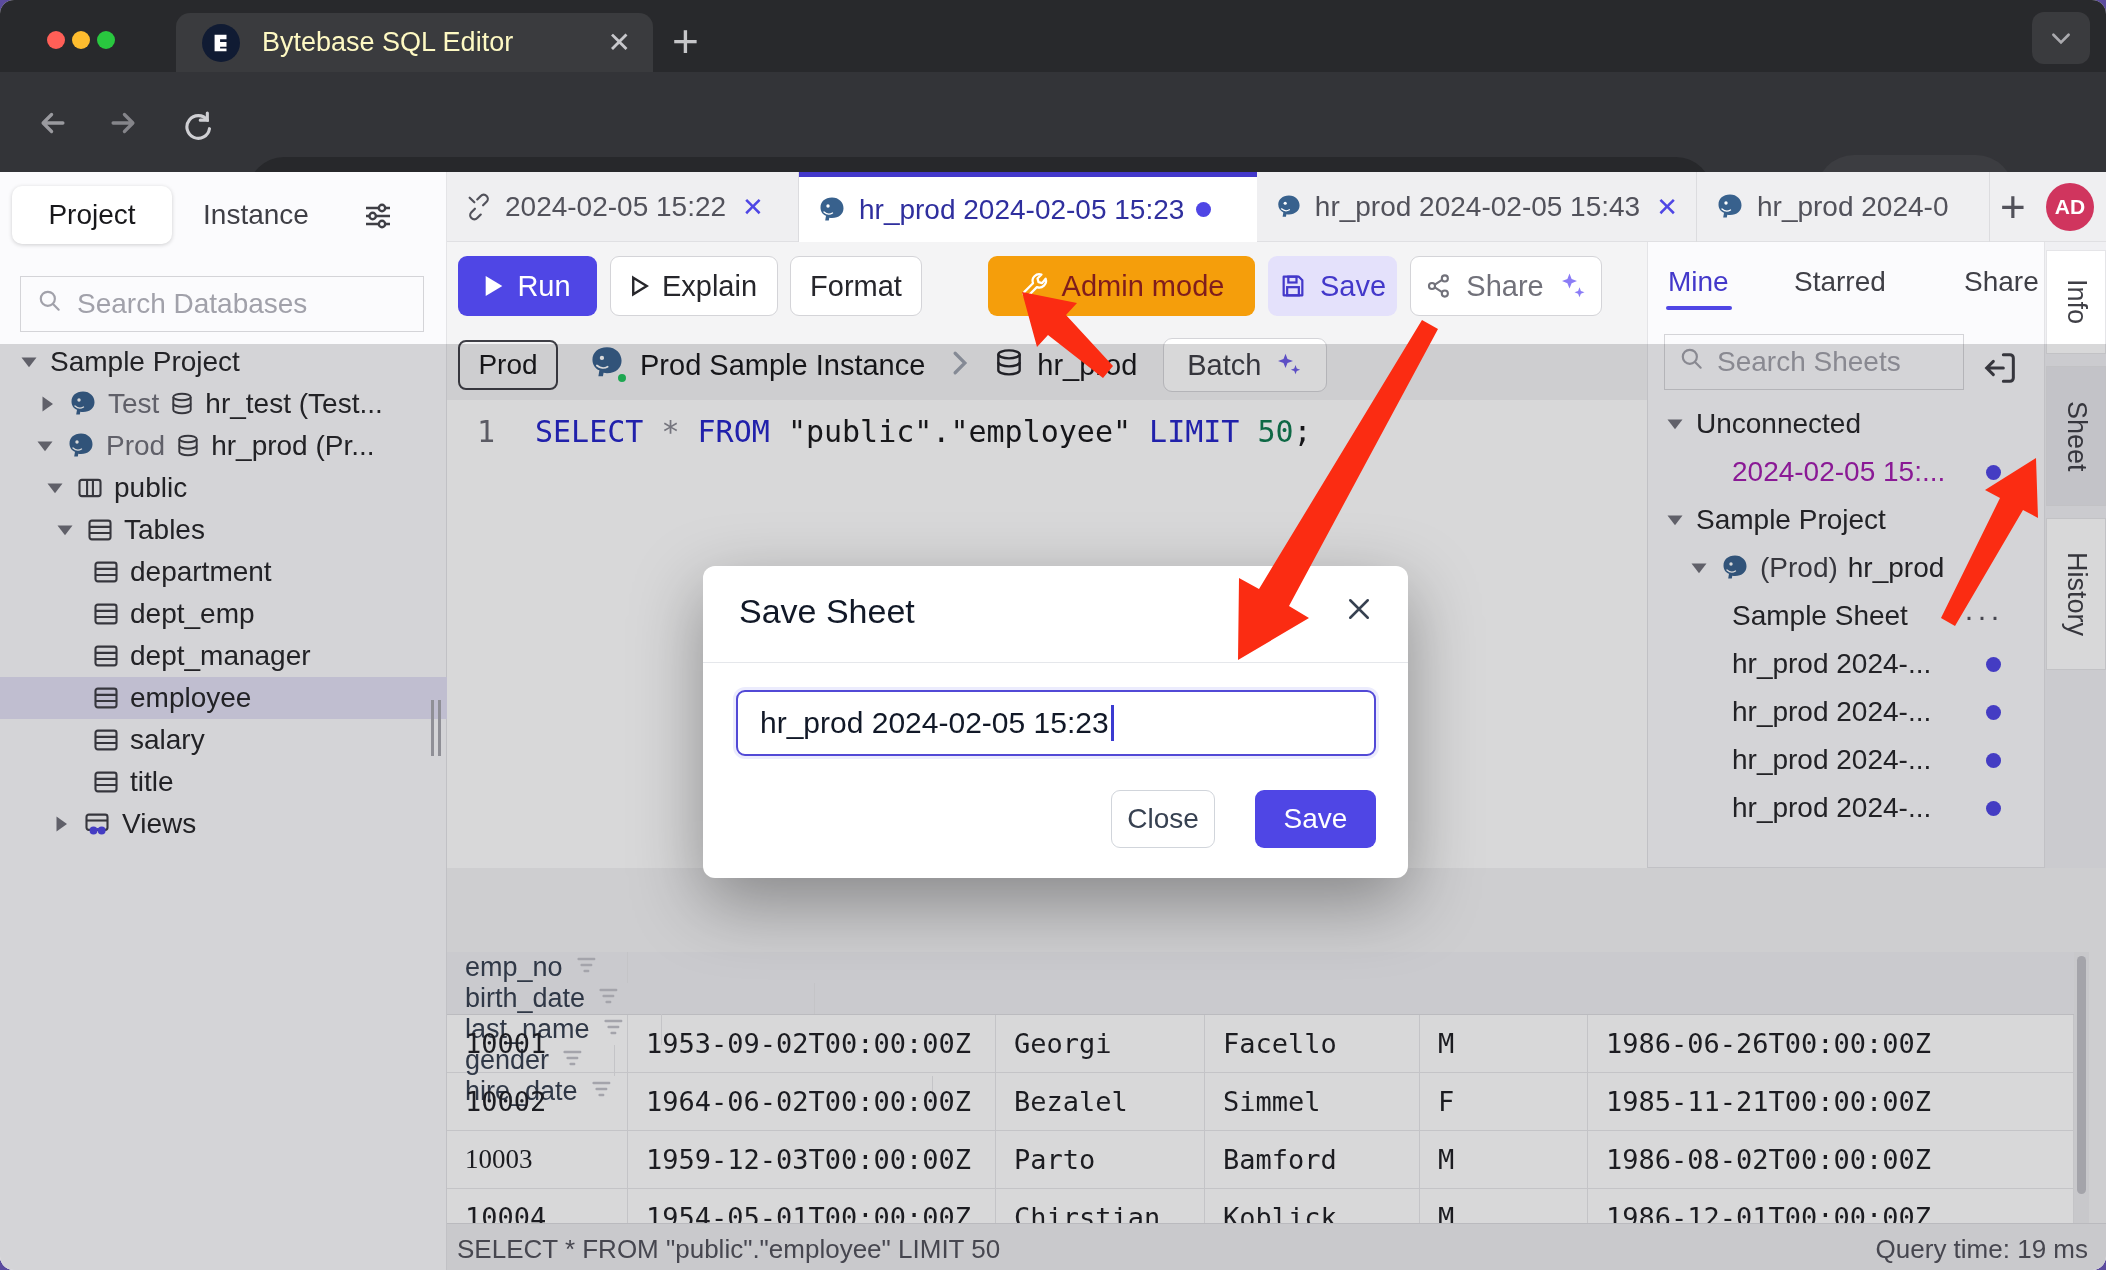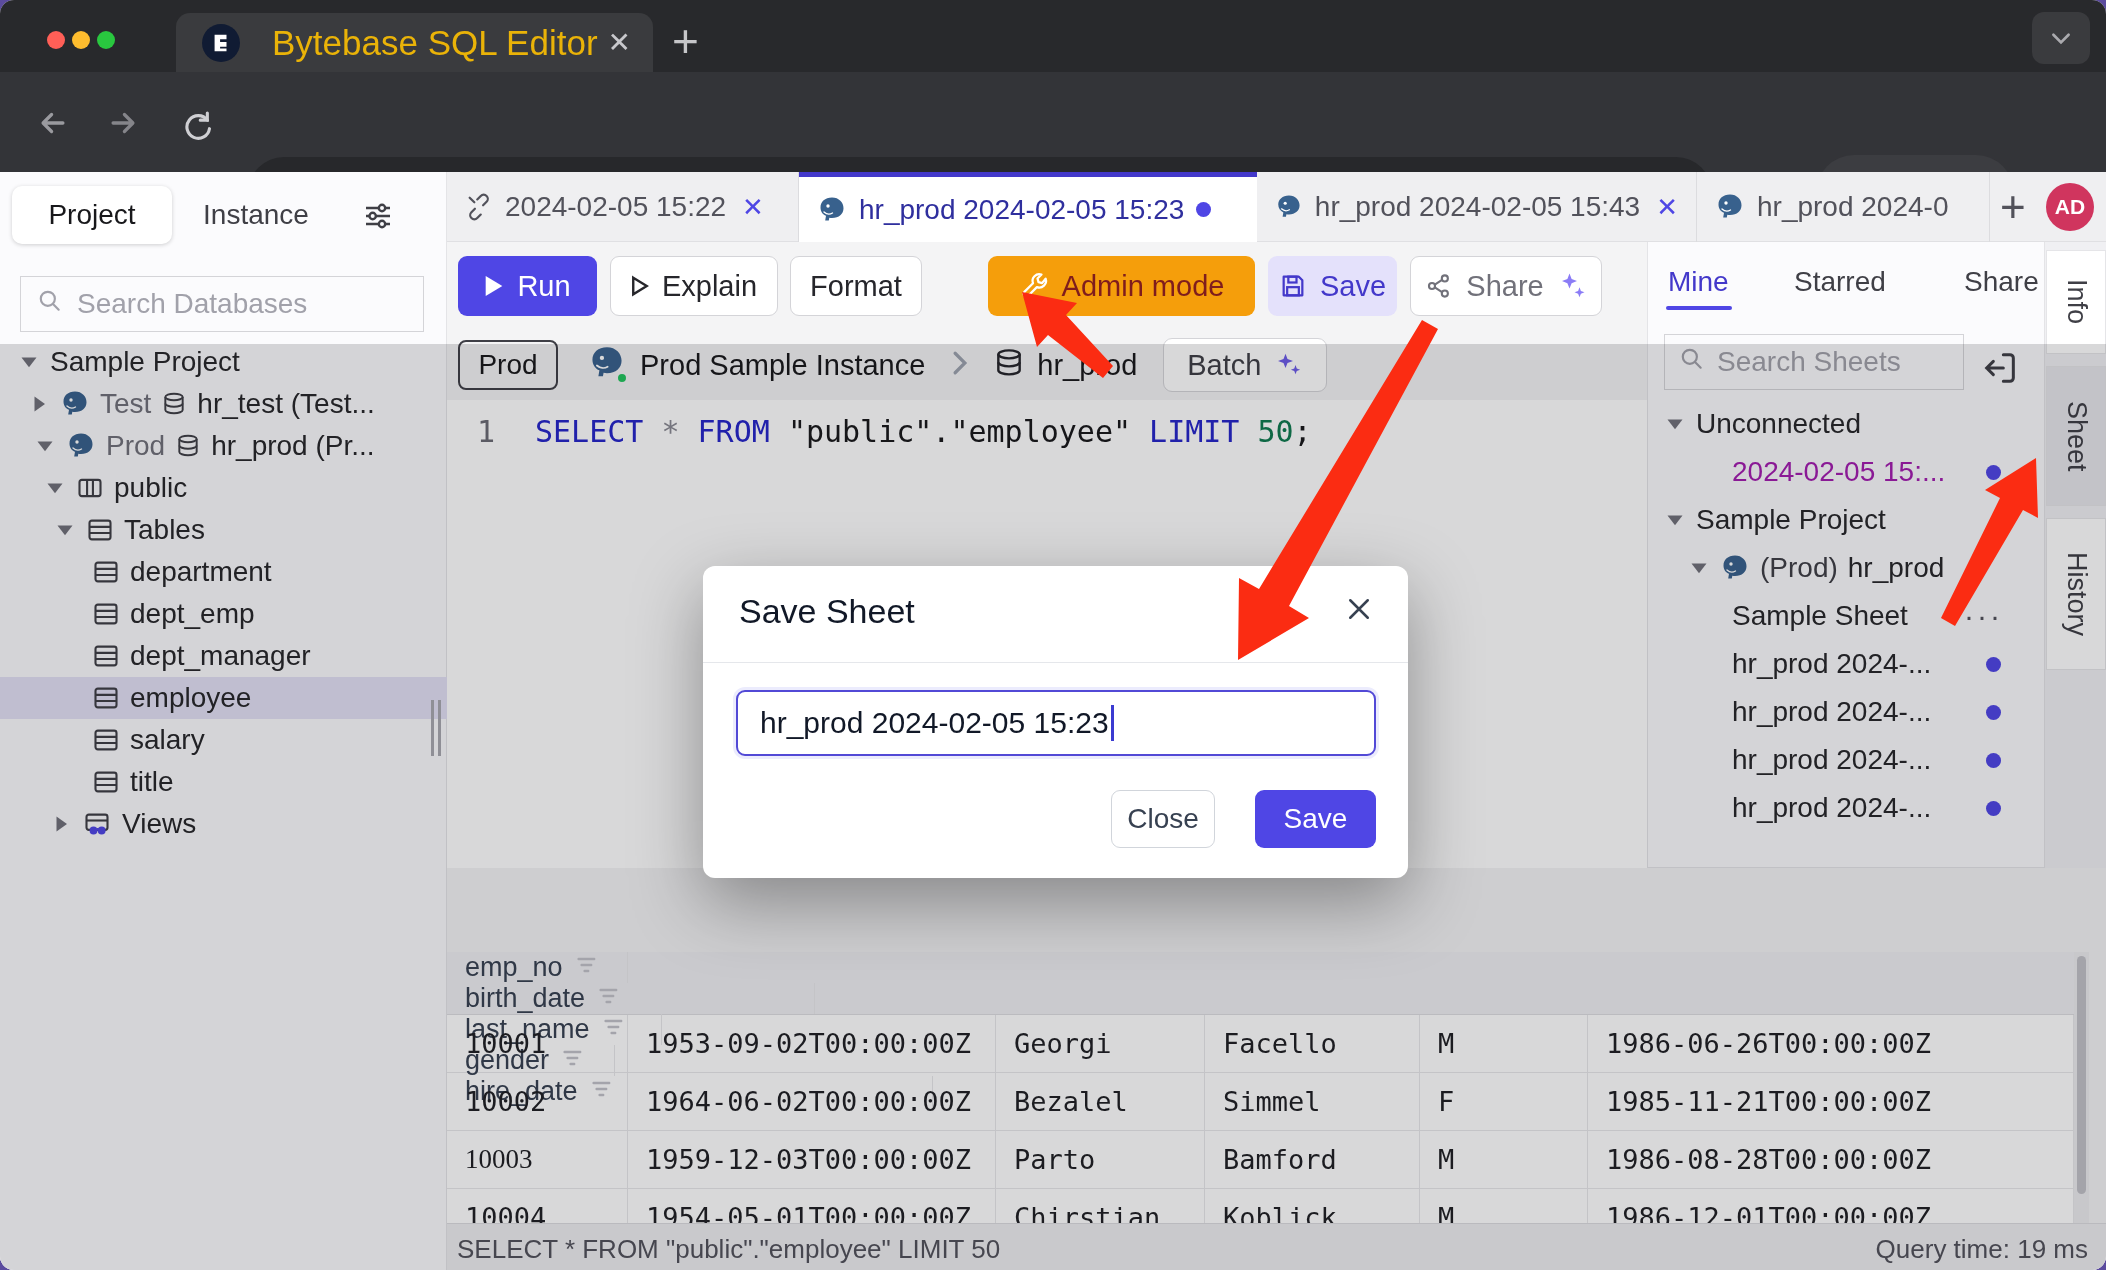--- a/index.html
+++ b/index.html
@@ -6,21 +6,21 @@
   html,body { width:2106px; height:1270px; }
   body { background:#5b4b9e; font-family:"Liberation Sans", sans-serif; position:relative; overflow:hidden; }
   .abs { position:absolute; }
   .window { position:absolute; inset:0; border-radius:14px; overflow:hidden; background:#f4f4f5; }
 
   
   .chrome { position:absolute; left:0; top:0; right:0; height:172px; background:#28292c; }
   .tlight { position:absolute; top:31px; width:18px; height:18px; border-radius:50%; }
   .btab { position:absolute; left:176px; top:13px; width:477px; height:59px; background:#3a3b3e; border-radius:14px 14px 0 0; display:flex; align-items:center; }
   .btab .fav { width:38px; height:38px; border-radius:50%; background:#101b33; margin-left:26px; display:flex; align-items:center; justify-content:center; }
-  .btab .ttl { color:#eab308; font-size:35px; margin-left:32px; }
+  .btab .ttl { color:#fef9c3; font-size:27px; margin-left:22px; }
   .btab .bx { position:absolute; right:22px; color:#c8c8cc; font-size:28px; }
   .newtab { position:absolute; left:672px; top:14px; color:#c6c6c9; font-size:46px; font-weight:300; }
   .winchev { position:absolute; right:16px; top:12px; width:58px; height:52px; background:#3a3b3e; border-radius:12px; display:flex; align-items:center; justify-content:center; color:#aaaaae; }
   .urlrow { position:absolute; left:0; top:72px; right:0; height:100px; background:#333438; }
   .navic { position:absolute; top:34px; color:#9a9a9f; }
   .urlpill { position:absolute; left:248px; top:85px; width:1464px; height:72px; background:#27282b; border-radius:36px; display:flex; align-items:center; }
   .urltext { color:#e6e6e9; font-size:29px; margin-left:16px; letter-spacing:.2px; }
   .star { position:absolute; right:26px; color:#c9c9cd; font-size:36px; top:12px; }
   .incog { position:absolute; left:1816px; top:83px; width:198px; height:76px; background:#3c3d41; border-radius:38px; display:flex; align-items:center; color:#e8e8ea; font-size:29px; }
   .kebab { position:absolute; left:2056px; top:96px; }
@@ -211,21 +211,21 @@
       </div>
       <div id="ltree">
           <div class="tree-row" style="top: 169px; padding-left: 18px;">
             <span class="caret">
               <svg width="18" height="14" viewBox="0 0 12 9">
                 <path d="M1 1.5h10L6 8z" fill="#71717a"></path>
               </svg>
             </span>
             <span style="white-space:nowrap">Sample Project</span>
           </div>
-          <div class="tree-row" style="top: 211px; padding-left: 28px;">
+          <div class="tree-row" style="top: 211px; padding-left: 36px;">
             <span class="caret">
               <svg width="14" height="18" viewBox="0 0 9 12">
                 <path d="M1.5 1l7 5-7 5z" fill="#71717a"></path>
               </svg>
             </span>
             <svg width="30" height="30" viewBox="0 0 30 30">
               <path fill="#38618d" d="M15 2.5C8 2.5 3.5 6.8 3.5 12.4c0 3.9 2.2 7 5.5 8.4l-.8 4.7h3.6l.5-2.8c.9.2 1.8.3 2.7.3 7 0 11.5-4.1 11.5-9.8S22 2.5 15 2.5z"></path>
               <circle cx="11" cy="11" r="1.7" fill="#fff"></circle>
               <path d="M7 17c2.5 2.2 6 2.5 8.5 1" stroke="#fff" stroke-width="1.4" fill="none" stroke-linecap="round"></path>
             </svg>
@@ -650,21 +650,21 @@
               <div class="tcell" style="width: 209px;">
                 <span>Parto</span>
               </div>
               <div class="tcell" style="width: 215px;">
                 <span>Bamford</span>
               </div>
               <div class="tcell" style="width: 168px;">
                 <span>M</span>
               </div>
               <div class="tcell" style="width: 486px;">
-                <span>1986-08-28T00:00:00Z</span>
+                <span>1986-08-02T00:00:00Z</span>
               </div>
             </div>
             <div class="trow">
               <div class="tcell" style="width: 181px;">
                 <span>10004</span>
               </div>
               <div class="tcell" style="width: 368px;">
                 <span>1954-05-01T00:00:00Z</span>
               </div>
               <div class="tcell" style="width: 209px;">

